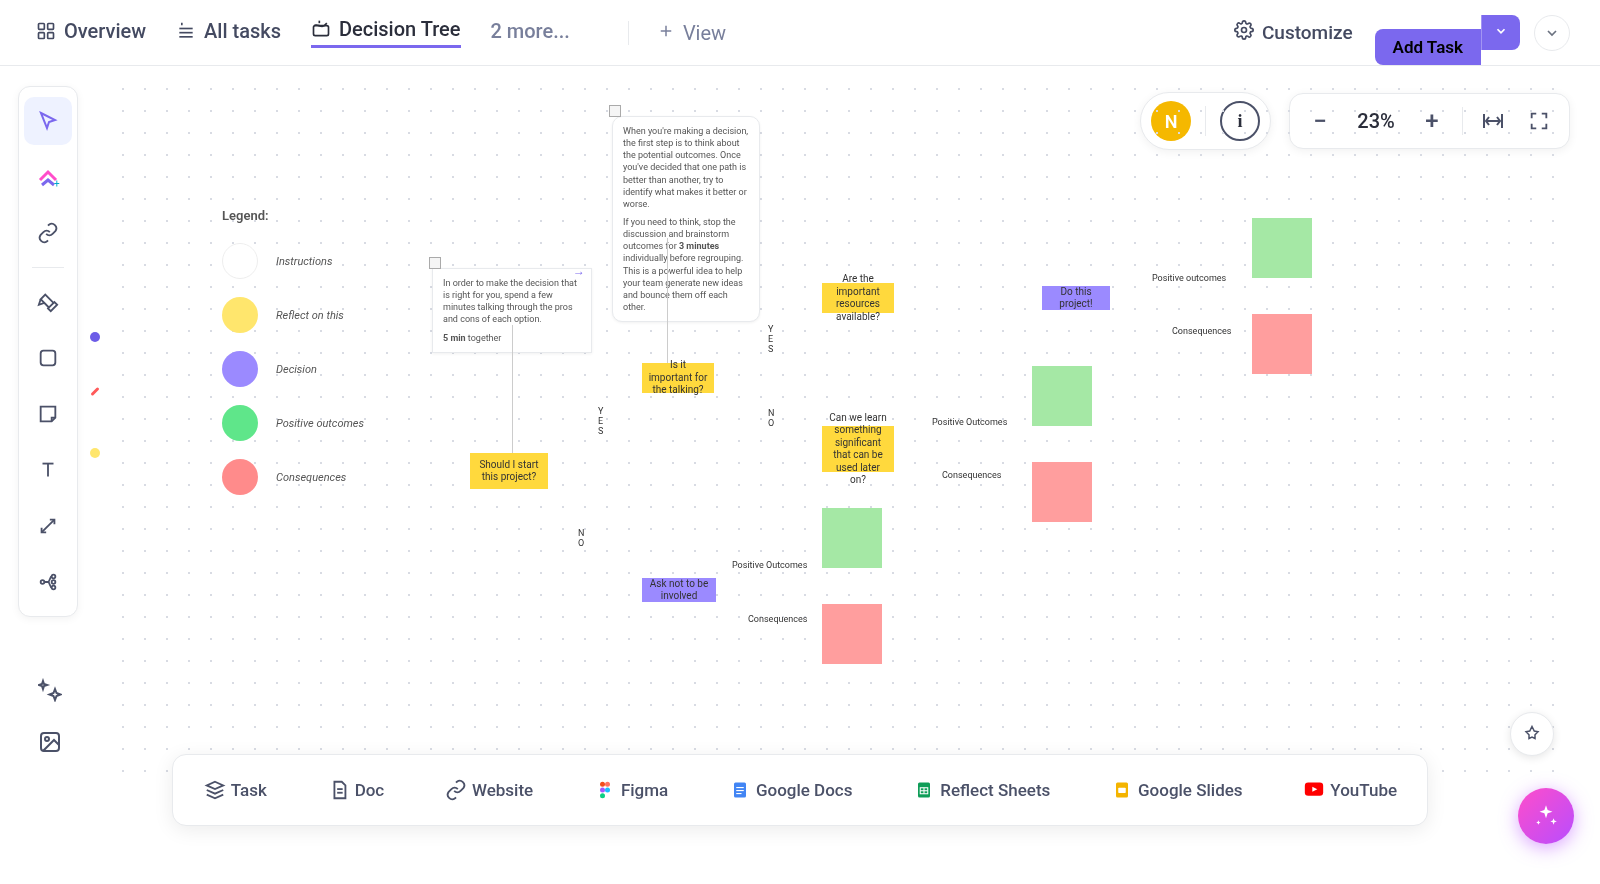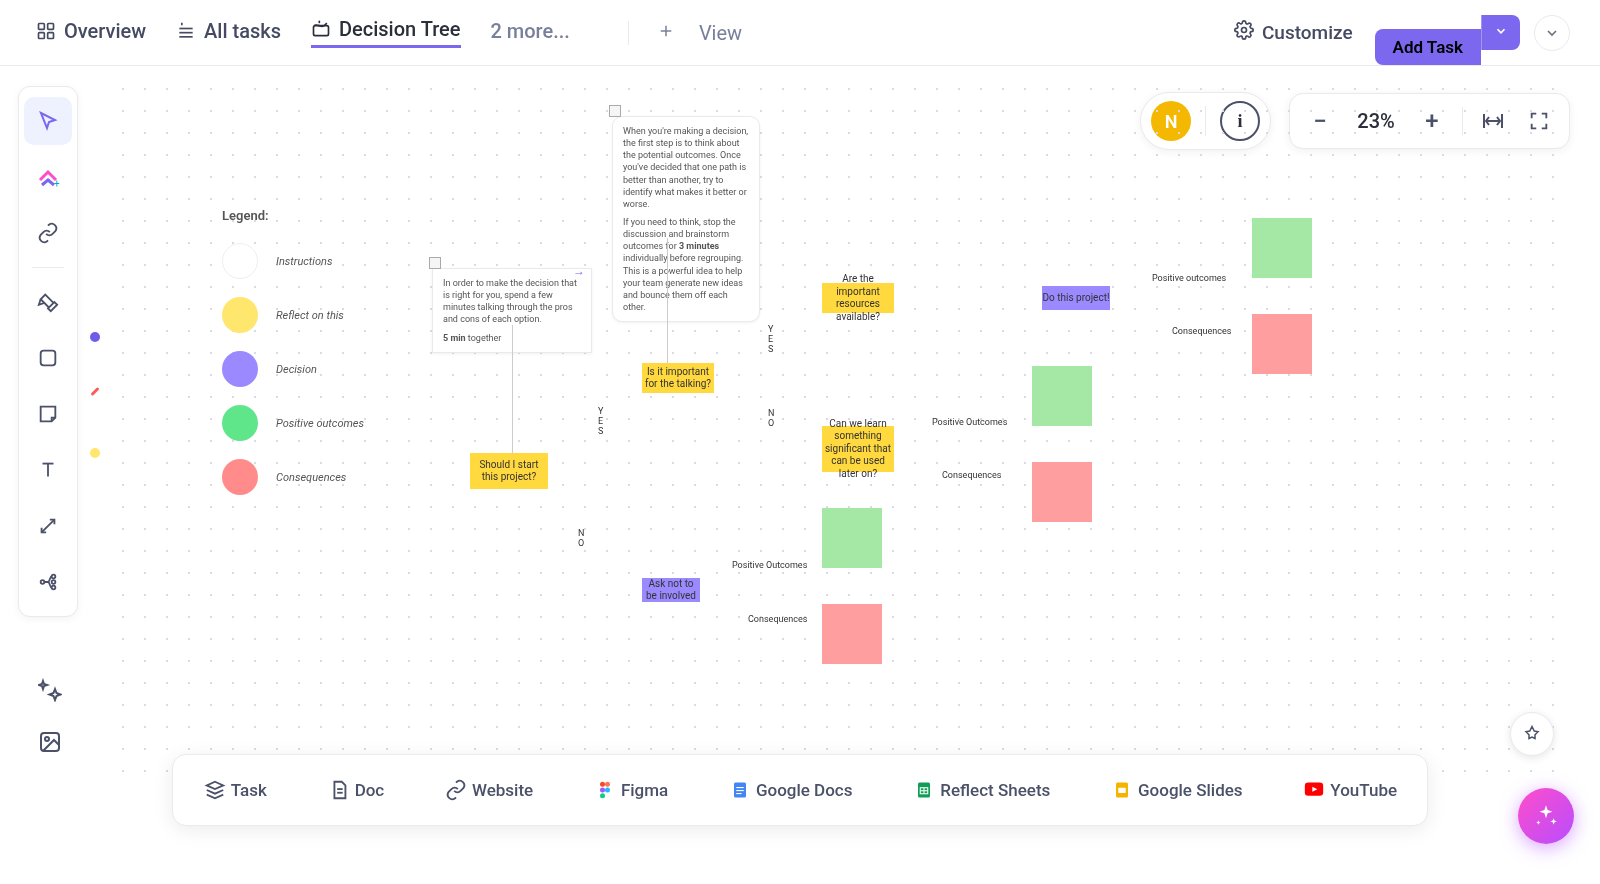--- a/index.html
+++ b/index.html
@@ -18,21 +18,21 @@
   html,body{margin:0;height:100%;background:#fff;color:var(--text);}
   .app{width:1600px;height:884px;position:relative;overflow:hidden;}
 
   
   .topbar{position:absolute;top:0;left:0;right:0;height:66px;display:flex;align-items:center;padding:0 30px 0 36px;border-bottom:1px solid var(--border);background:#fff;}
   .tabs{display:flex;align-items:center;gap:30px;}
   .tab{display:flex;align-items:center;gap:8px;font-size:20px;font-weight:500;color:#444A61;cursor:pointer;padding-bottom:4px;}
   .tab.active{color:var(--text);border-bottom:3px solid var(--purple);}
   .tab .ico{width:20px;height:20px;display:inline-flex;align-items:center;justify-content:center;}
   .tab.more{color:var(--muted);}
-  .viewbtn{display:flex;align-items:center;gap:24px;color:var(--muted);font-size:20px;margin-left:28px;border-left:1px solid var(--border);padding-left:28px;}
+  .viewbtn{display:flex;align-items:center;gap:8px;color:var(--muted);font-size:20px;margin-left:28px;border-left:1px solid var(--border);padding-left:28px;}
   .spacer{flex:1;}
   .customize{display:flex;align-items:center;gap:8px;color:#444A61;font-size:19px;font-weight:500;}
   .addtask{display:flex;align-items:center;margin-left:22px;}
   .addtask .btn{background:var(--purple);color:#000000;border-radius:8px 0 0 8px;padding:8px 18px;font-size:17px;font-weight:600;margin-top:28px;}
   .addtask .chev{background:var(--purple);color:#fff;border-radius:0 8px 8px 0;padding:8px 12px;border-left:1px solid rgba(255,255,255,.3);}
   .rndbtn{width:36px;height:36px;border-radius:50%;border:1px solid var(--border);display:flex;align-items:center;justify-content:center;margin-left:14px;color:#6B7280;}
 
   
   .sidebar{position:absolute;left:18px;top:86px;width:60px;background:#fff;border:1px solid var(--border);border-radius:12px;box-shadow:0 2px 8px rgba(0,0,0,.05);display:flex;flex-direction:column;align-items:center;padding:6px 0;}
   .sidebar .tool{width:48px;height:48px;display:flex;align-items:center;justify-content:center;border-radius:10px;margin:4px 0;cursor:pointer;color:#4B5168;}
@@ -54,21 +54,21 @@
 
   
   .canvas{position:absolute;left:112px;right:30px;top:78px;bottom:110px;border-radius:14px;overflow:hidden;}
   .dotbg{position:absolute;inset:0;background-image:radial-gradient(var(--dot) 1.4px,transparent 1.4px);background-size:22px 22px;}
   .canvas svg.connectors{position:absolute;inset:0;pointer-events:none;}
 
   .note{position:absolute;background:#fff;border:1px solid var(--border);font-size:9px;line-height:1.35;color:#555;padding:8px 10px;box-shadow:0 1px 3px rgba(0,0,0,.06);}
   .note .handle{position:absolute;left:-4px;top:-12px;width:12px;height:12px;border:1px solid #aaa;background:#f5f5f5;}
   .note .arrow{position:absolute;right:6px;top:-6px;font-size:12px;color:var(--purple);}
 
-  .sticky{position:absolute;display:flex;align-items:center;justify-content:center;text-align:center;font-size:10px;line-height:1.25;color:#333;}
+  .sticky{position:absolute;display:flex;align-items:center;justify-content:center;text-align:center;font-size:10px;line-height:1.25;color:#333;padding:6px;}
   .sticky.yellow{background:var(--darkyellow);}
   .sticky.purple{background:var(--purple-node);}
   .block{position:absolute;}
   .block.green{background:#A5E8A5;}
   .block.red{background:#FF9E9E;}
   .label{position:absolute;font-size:9px;color:#333;}
 
   
   .legend{position:absolute;left:110px;top:130px;}
   .legend .title{font-size:13px;font-weight:600;color:#555;margin-bottom:20px;}
@@ -346,21 +346,21 @@
     <div class="note" style="left:320px;top:190px;width:160px;">
       <div class="handle"></div>
       <div class="arrow">→</div>
       <div>In order to make the decision that is right for you, spend a few minutes talking through the pros and cons of each option.</div>
       <div style="margin-top:6px;"><b>5 min</b><span> together</span></div>
     </div>
     <div style="position:absolute;left:400px;top:247px;width:1px;height:128px;background:#ccc;"></div>
 
     <div class="sticky yellow" style="left:358px;top:375px;width:78px;height:36px;">Should I start this project?</div>
     <div class="sticky yellow" style="left:530px;top:285px;width:72px;height:30px;">Is it important for the talking?</div>
-    <div class="sticky purple" style="left:530px;top:500px;width:58px;height:24px;">Ask not to be involved</div>
+    <div class="sticky purple" style="left:530px;top:500px;width:74px;height:24px;">Ask not to be involved</div>
     <div class="sticky yellow" style="left:710px;top:205px;width:72px;height:30px;">Are the important resources available?</div>
     <div class="sticky yellow" style="left:710px;top:348px;width:72px;height:46px;">Can we learn something significant that can be used later on?</div>
     <div class="sticky purple" style="left:930px;top:208px;width:68px;height:24px;">Do this project!</div>
 
     <div class="block green" style="left:1140px;top:140px;width:60px;height:60px;"></div>
     <div class="block red" style="left:1140px;top:236px;width:60px;height:60px;"></div>
     <div class="block green" style="left:920px; top:288px;width:60px;height:60px;"></div>
     <div class="block red" style="left:920px; top:384px;width:60px;height:60px;"></div>
     <div class="block green" style="left:710px; top:430px;width:60px;height:60px;"></div>
     <div class="block red" style="left:710px; top:526px;width:60px;height:60px;"></div>

